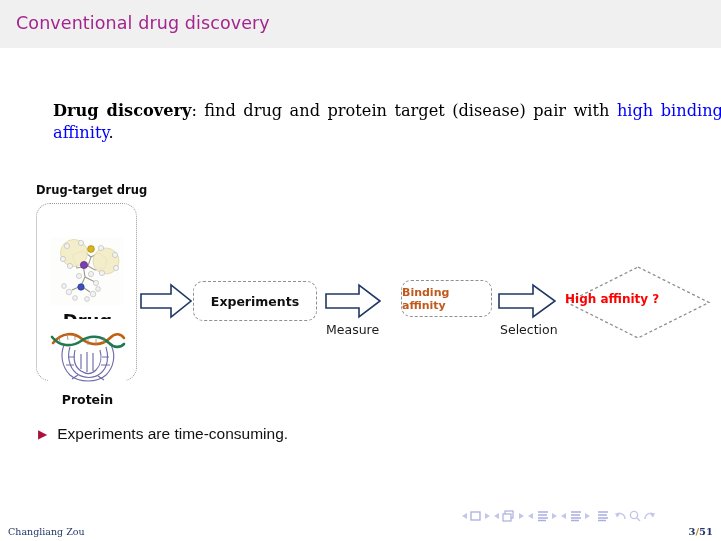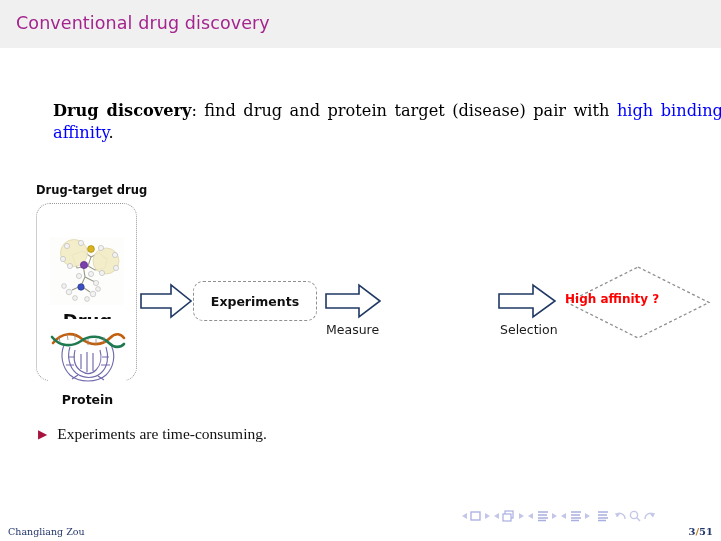--- a/index.html
+++ b/index.html
@@ -196,21 +196,21 @@
   }
   #bullet-marker {
     color: #a8123c;
     font-size: 12px;
     line-height: 1;
     margin-right: 10px;
     position: relative;
     top: -1px;
   }
   #bullet-text {
-    font-family: Liberation Serif, serif;
+    font-family: Liberation Sans, sans-serif;
     font-size: 15.5px;
     color: #111111;
     white-space: nowrap;
   }
 
   
   #footer-author {
     position: absolute;
     left: 8px;
     top: 526px;
@@ -328,20 +328,23 @@
 
   <div class="proc-box" id="experiments-box">
     <span>Experiments</span>
   </div>
 
   <svg class="block-arrow" id="arrow-2" width="56" height="38" viewBox="0 0 56 38">
     <path d="M1 12 L34 12 L34 3 L55 19 L34 35 L34 26 L1 26 Z" fill="#ffffff" stroke="#1f3864" stroke-width="1.6" stroke-linejoin="miter"></path>
   </svg>
   <div class="arrow-caption" id="measure-label">Measure</div>
 
+  <div class="proc-box" id="binding-affinity-box">
+    <span>Binding affinity</span>
+  </div>
 
   <svg class="block-arrow" id="arrow-3" width="58" height="38" viewBox="0 0 58 38">
     <path d="M1 12 L35 12 L35 3 L57 19 L35 35 L35 26 L1 26 Z" fill="#ffffff" stroke="#1f3864" stroke-width="1.6" stroke-linejoin="miter"></path>
   </svg>
   <div class="arrow-caption" id="selection-label">Selection</div>
 
   <svg id="decision-diamond" viewBox="0 0 146 75">
     <polygon points="73,2 144,37.5 73,73 2,37.5" fill="#ffffff" stroke="#8f8f8f" stroke-width="1.3" stroke-dasharray="3,2.5"></polygon>
   </svg>
   <div id="decision-text">High affinity ?</div>

